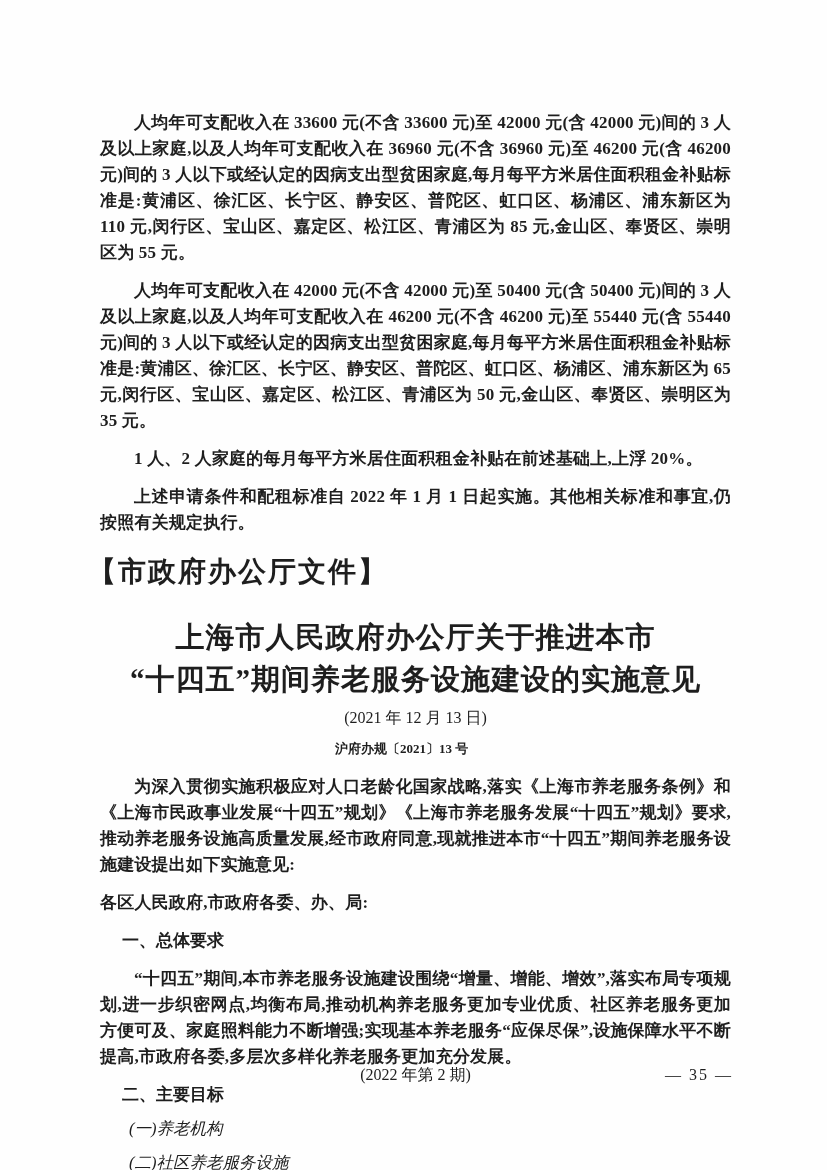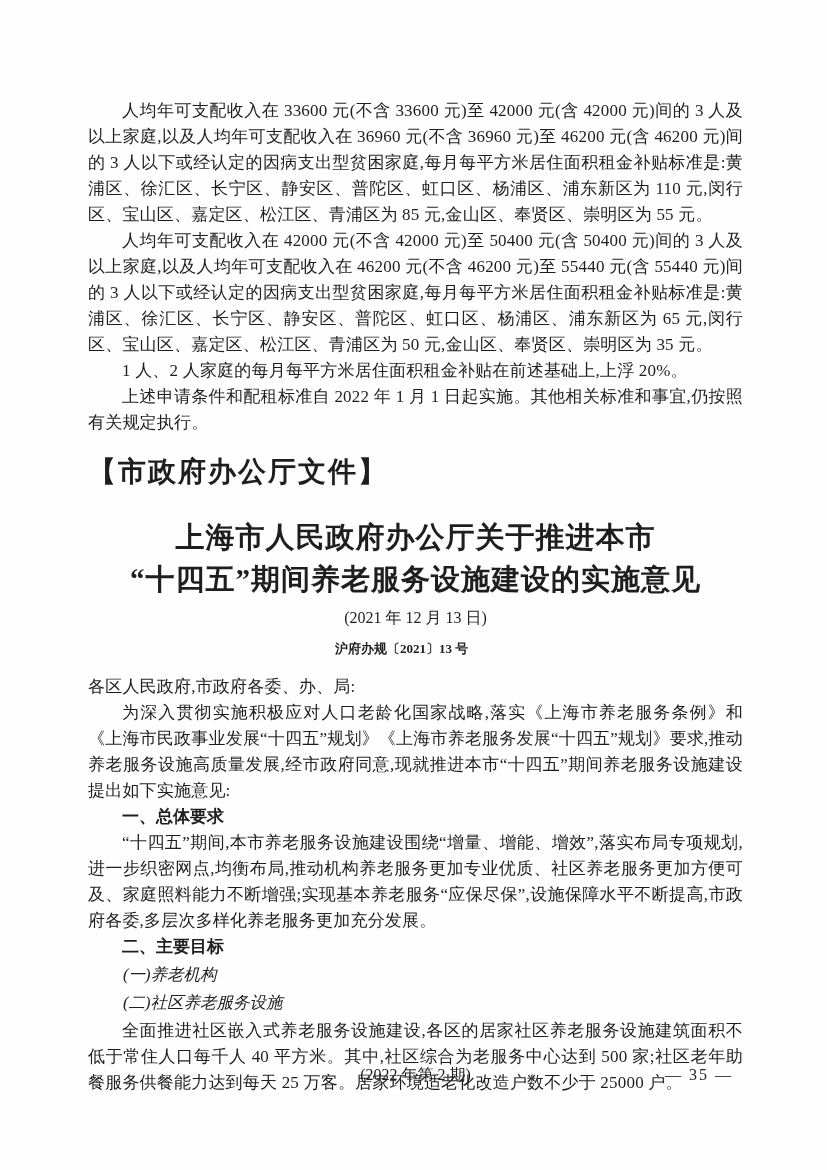--- a/index.html
+++ b/index.html
@@ -17,25 +17,26 @@
     overflow: hidden;
     box-sizing: border-box;
   }
   .content {
     position: absolute;
     left: 88px;
     right: 84px;
     top: 98px;
   }
   .body-p {
-    margin: 0;
+    margin: 12px;
     font-size: 17px;
     line-height: 26px;
     text-align: justify;
     letter-spacing: 0.2px;
+    font-weight: bold;
   }
   .indent { text-indent: 2em; }
   .bracket-header {
     margin: 22px 0 0 0;
     font-family: "Liberation Sans", "DejaVu Sans", sans-serif;
     font-weight: bold;
     font-size: 28px;
     line-height: 28px;
     letter-spacing: 2px;
   }
@@ -63,21 +64,21 @@
   }
   .sec-heading {
     margin: 0;
     font-family: "Liberation Sans", "DejaVu Sans", sans-serif;
     font-weight: bold;
     font-size: 17px;
     line-height: 26px;
     text-indent: 2em;
   }
   .sub-heading {
-    margin: 2px;
+    margin: 8px;
     font-style: italic;
     font-size: 16.5px;
     line-height: 26px;
     text-indent: 2em;
   }
   .page-footer {
     position: absolute;
     left: 88px;
     right: 84px;
     top: 1062px;
@@ -110,22 +111,22 @@
     <h2 class="bracket-header">【市政府办公厅文件】</h2>
 
     <h1 class="doc-title">
       <span>上海市人民政府办公厅关于推进本市</span><br>
       <span>“十四五”期间养老服务设施建设的实施意见</span>
     </h1>
 
     <p class="doc-date">(2021 年 12 月 13 日)</p>
     <p class="doc-number">沪府办规〔2021〕13 号</p>
 
+    <p class="body-p indent">为深入贯彻实施积极应对人口老龄化国家战略,落实《上海市养老服务条例》和《上海市民政事业发展“十四五”规划》《上海市养老服务发展“十四五”规划》要求,推动养老服务设施高质量发展,经市政府同意,现就推进本市“十四五”期间养老服务设施建设提出如下实施意见:</p>
     <p class="body-p">各区人民政府,市政府各委、办、局:</p>
-    <p class="body-p indent">为深入贯彻实施积极应对人口老龄化国家战略,落实《上海市养老服务条例》和《上海市民政事业发展“十四五”规划》《上海市养老服务发展“十四五”规划》要求,推动养老服务设施高质量发展,经市政府同意,现就推进本市“十四五”期间养老服务设施建设提出如下实施意见:</p>
 
     <h3 class="sec-heading">一、总体要求</h3>
     <p class="body-p indent">“十四五”期间,本市养老服务设施建设围绕“增量、增能、增效”,落实布局专项规划,进一步织密网点,均衡布局,推动机构养老服务更加专业优质、社区养老服务更加方便可及、家庭照料能力不断增强;实现基本养老服务“应保尽保”,设施保障水平不断提高,市政府各委,多层次多样化养老服务更加充分发展。</p>
 
     <h3 class="sec-heading">二、主要目标</h3>
 
     <p class="sub-heading">(一)养老机构</p>
 
     <p class="sub-heading">(二)社区养老服务设施</p>
     <p class="body-p indent">全面推进社区嵌入式养老服务设施建设,各区的居家社区养老服务设施建筑面积不低于常住人口每千人 40 平方米。其中,社区综合为老服务中心达到 500 家;社区老年助餐服务供餐能力达到每天 25 万客。居家环境适老化改造户数不少于 25000 户。</p>

